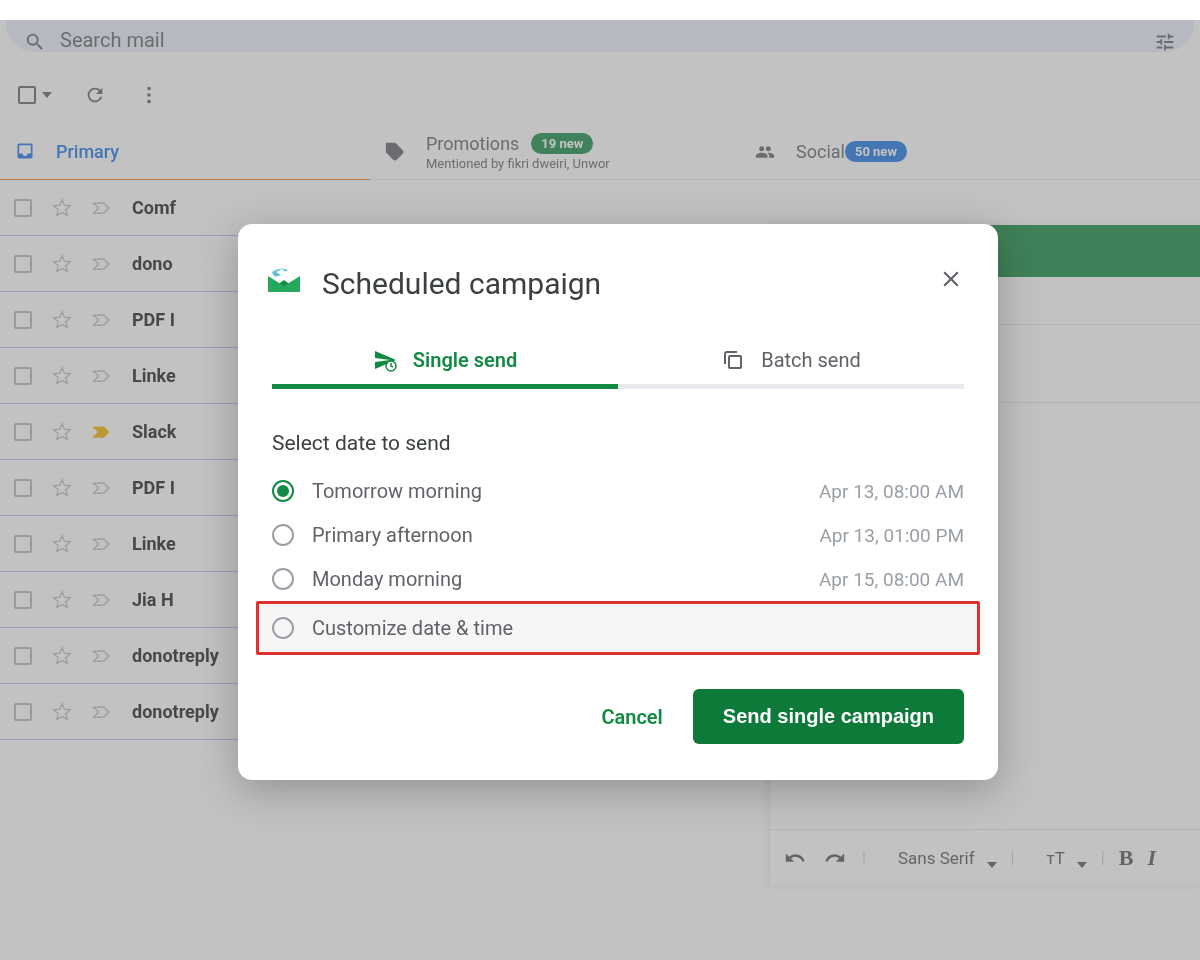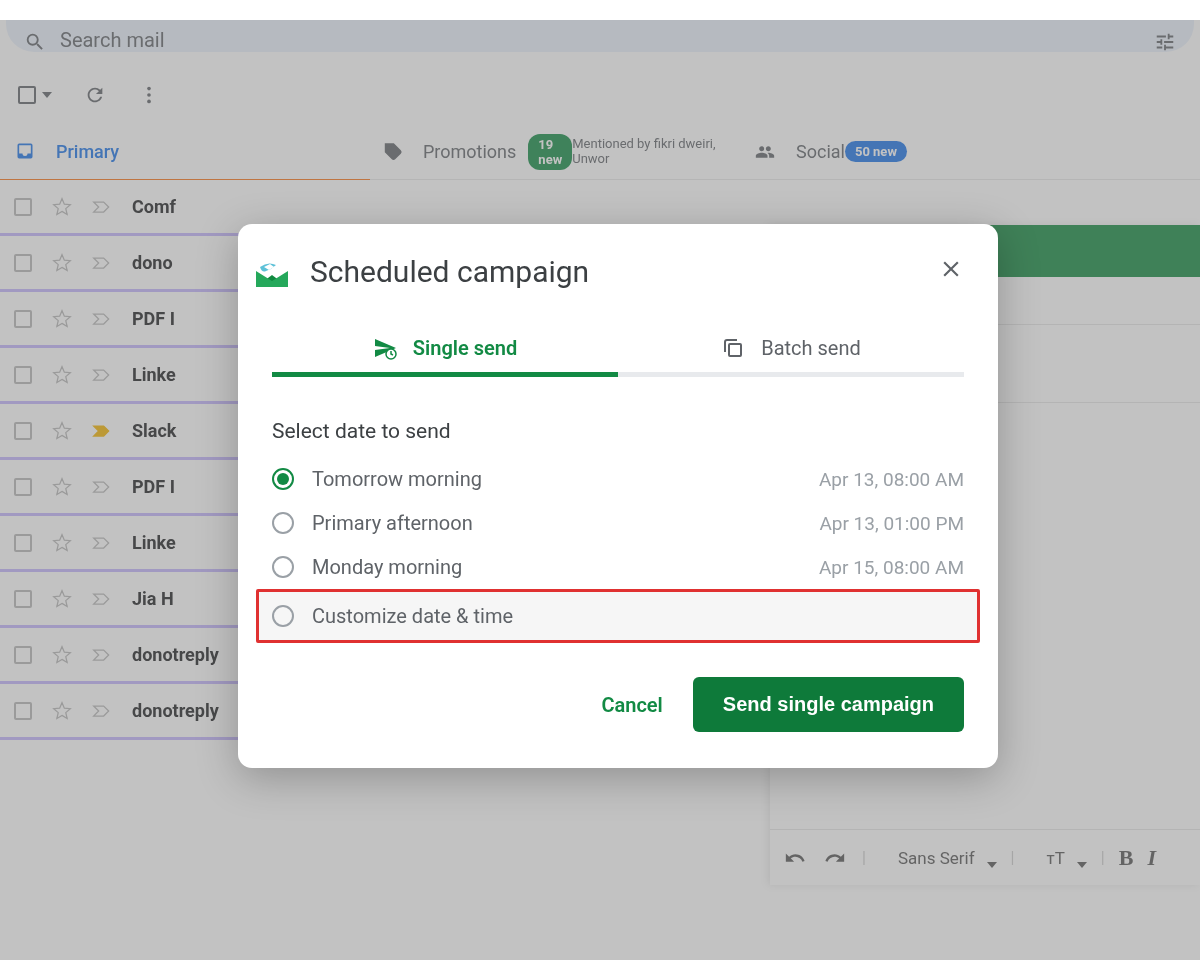--- a/index.html
+++ b/index.html
@@ -64,27 +64,27 @@
   font-weight: 500;
 }
 .tab .tabicon { width: 22px; height: 20px; fill: currentColor; }
 .badge {
   background: #128a44; color: #fff;
   font-size: 13px; font-weight: 700;
   padding: 3px 10px; border-radius: 12px;
 }
 .badge.blue { background: #1a73e8; }
 .tab .sub { font-size: 13px; color: #5f6368; margin-top: 2px; }
-.tab .col { display: flex; flex-direction: row; }
+.tab .col { display: flex; flex-direction: column; }
 
 .rows { }
 .row {
   display: flex; align-items: center;
   height: 56px;
-  border-bottom: 3px solid #c4b5fd;
+  border-bottom: 1px solid #c4b5fd;
   padding: 0 14px;
   gap: 20px;
   font-size: 18px;
 }
 .row .sender { font-weight: 700; width: 260px; white-space: nowrap; overflow: hidden; text-overflow: clip; }
 .row .subj { font-weight: 700; flex: 1; white-space: nowrap; overflow: hidden; }
 .star { width: 20px; height: 20px; fill: none; stroke: #b7b7b7; stroke-width: 1.5; }
 .imp { width: 20px; height: 16px; fill: none; stroke: #b7b7b7; stroke-width: 1.5; }
 .imp.gold { fill: #f4b400; stroke: #f4b400; }
 .row .chk { width: 18px; height: 18px; border: 2px solid #b7b7b7; border-radius: 2px; }
@@ -140,22 +140,23 @@
   position: absolute;
   left: 238px; top: 224px;
   width: 760px;
   background: #fff;
   border-radius: 14px;
   z-index: 10;
   box-shadow: 0 10px 40px rgba(0,0,0,0.25);
   padding: 24px 0 30px 0;
 }
 .modal-head {
-  display: flex; align-items: flex-end;
-  padding: 6px 34px 18px 16px;
+  display: flex; align-items: flex-start;
+  padding: 6px 34px 18px 28px;
+  margin-top: 12px;
 }
 .modal-head .logo {
   width: 36px; height: 28px; margin-right: 20px;
 }
 .modal-title { font-size: 30px; color: #3c4043; flex: 1; }
 .close-x { font-size: 28px; color: #5f6368; cursor: pointer; font-weight: 300; }
 
 .modal-tabs {
   display: flex; margin: 16px 34px;
 }

